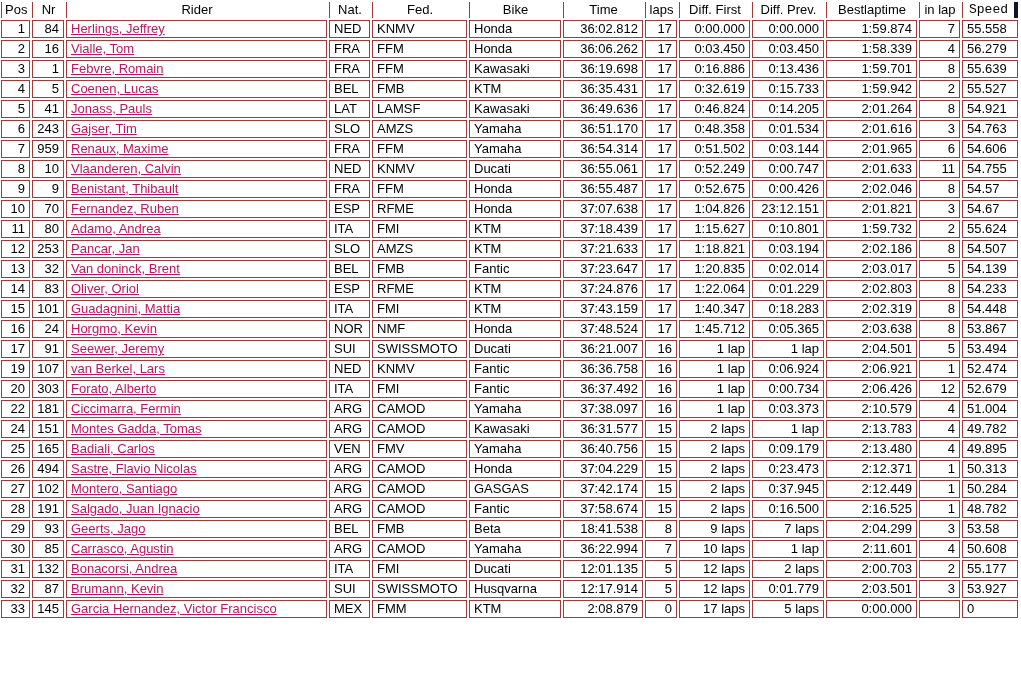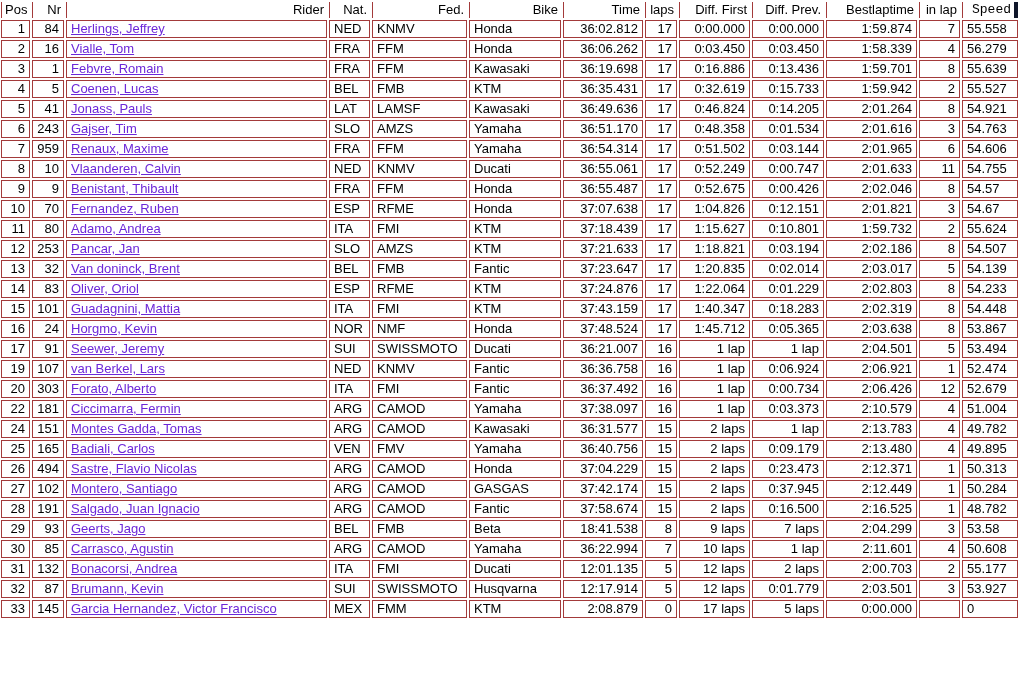--- a/index.html
+++ b/index.html
@@ -19,39 +19,39 @@
   }
   table.results {
     border-collapse: separate;
     border-spacing: 2px;
     table-layout: fixed;
     width: 1021px;
     margin-left: -1px;
   }
   th {
     font-weight: normal;
-    text-align: right;
+    text-align: center;
     padding: 0 3px;
     line-height: 16px;
     border-left: 1px solid #A33A3A;
     white-space: nowrap;
     overflow: hidden;
   }
   th:last-child { border-right: 4px solid #0f172a; font-family: Liberation Mono, monospace; }
   td {
     border: 1px solid #A33A3A;
     padding: 0 4px;
     line-height: 16px;
     white-space: nowrap;
     overflow: hidden;
   }
   td.align-right { text-align: right; }
   td.align-left  { text-align: left; }
   .rider-link {
-    color: #6d28d9;
+    color: #be185d;
     text-decoration: underline;
     cursor: pointer;
   }
 </style>
 </head>
 <body>
 
 <div class="page">
   <table class="results">
     <colgroup>
@@ -225,21 +225,21 @@
         <tr>
           <td class="align-right">10</td>
           <td class="align-right">70</td>
           <td class="align-left"><span class="rider-link">Fernandez, Ruben</span></td>
           <td class="align-left">ESP</td>
           <td class="align-left">RFME</td>
           <td class="align-left">Honda</td>
           <td class="align-right">37:07.638</td>
           <td class="align-right">17</td>
           <td class="align-right">1:04.826</td>
-          <td class="align-right">0:12.151</td>
+          <td class="align-right">23:12.151</td>
           <td class="align-right">2:01.821</td>
           <td class="align-right">3</td>
           <td class="align-left">54.67</td>
         </tr>
         <tr>
           <td class="align-right">11</td>
           <td class="align-right">80</td>
           <td class="align-left"><span class="rider-link">Adamo, Andrea</span></td>
           <td class="align-left">ITA</td>
           <td class="align-left">FMI</td>

